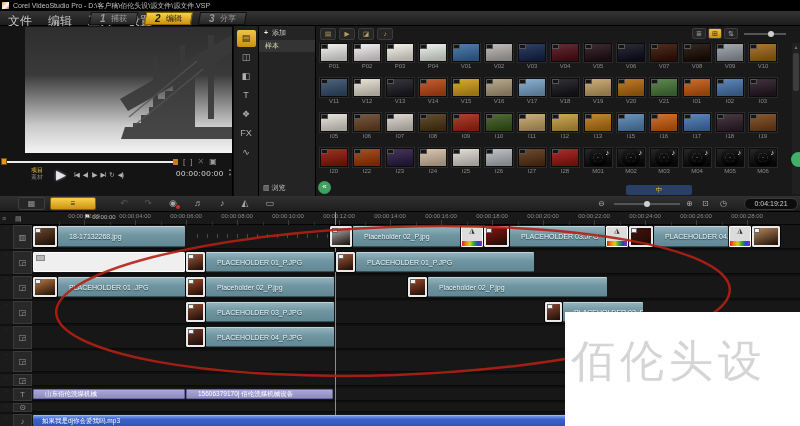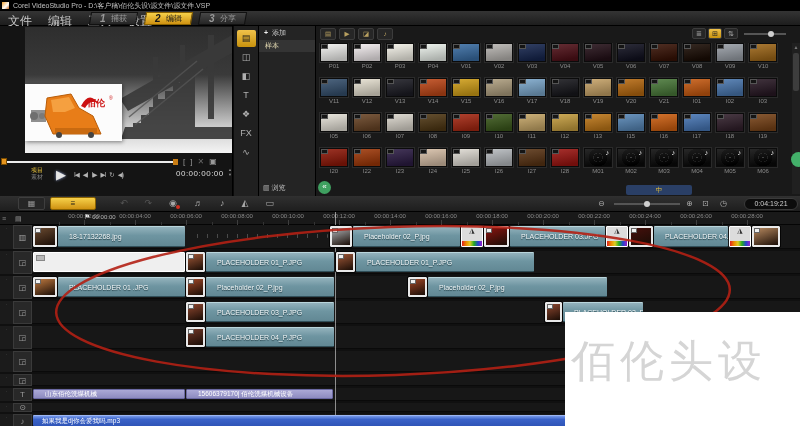--- a/index.html
+++ b/index.html
@@ -164,35 +164,20 @@
             <rect x="155" y="18" width="5" height="78"></rect>
             <rect x="183" y="8" width="6" height="84"></rect>
             <path d="M108 96 L116 96 L116 88 L124 88 L124 80 L132 80 L132 72 L140 72 L140 64 L148 64 L148 56 L156 56 L156 48 L164 48 L164 40 L170 40 L170 100 L108 100 Z"></path>
             <polygon points="100,100 207,100 207,112 96,112"></polygon>
           </g>
           <g stroke="#555" stroke-width="1.5" fill="none" opacity="0.8">
             <line x1="104" y1="90" x2="172" y2="34"></line>
             <line x1="110" y1="98" x2="178" y2="42"></line>
           </g>
         </svg>
-        <div id="machine-card">
-          <svg width="97" height="57">
-            <rect x="6" y="26" width="15" height="12" fill="#8f8f8f"></rect>
-            <circle cx="9" cy="32" r="4" fill="#6f6f6f"></circle>
-            <circle cx="17" cy="32" r="3" fill="#7a7a7a"></circle>
-            <polygon points="22,14 46,10 54,24 68,32 76,50 28,50 20,32" fill="#e87d18" stroke="#b85c08" stroke-width="1"></polygon>
-            <polygon points="26,16 44,13 50,24 40,28 28,28" fill="#f5a040"></polygon>
-            <rect x="30" y="44" width="42" height="6" fill="#c96a10"></rect>
-            <circle cx="34" cy="51" r="3" fill="#444"></circle>
-            <circle cx="66" cy="51" r="3" fill="#444"></circle>
-            <path d="M56 22 Q64 6 74 20 Q66 14 60 24 Z" fill="#cc1111"></path>
-            <text x="62" y="22" font-size="9" font-weight="bold" fill="#cc1111">佰伦</text>
-            <text x="84" y="16" font-size="5" fill="#cc1111">®</text>
-          </svg>
-        </div>
       </div>
       <div id="scrub-row">
         <div id="scrub-line"></div>
         <div id="scrub-handle-l"></div>
         <div id="scrub-handle-r"></div>
         <div id="trim-icons">
             <div class="trim-ic">[</div>
             <div class="trim-ic">]</div>
             <div class="trim-ic" style="color: rgb(102, 102, 102);">✕</div>
             <div class="trim-ic">▣</div>

